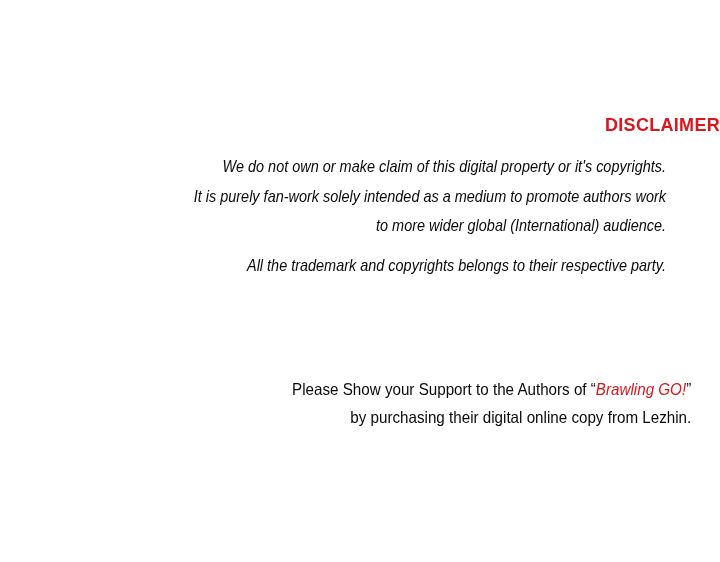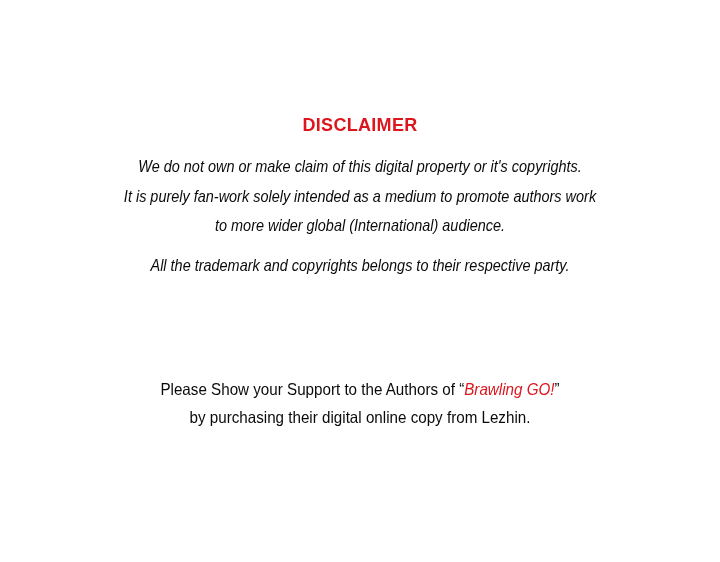--- a/index.html
+++ b/index.html
@@ -7,21 +7,21 @@
     padding: 0;
     background: #ffffff;
   }
   .page {
     position: relative;
     width: 720px;
     height: 562px;
     background: #ffffff;
     overflow: hidden;
     font-family: "Liberation Sans", sans-serif;
-    text-align: center;
+    text-align: right;
   }
   .title {
     position: absolute;
     top: 115px;
     left: 0;
     width: 100%;
     margin: 0;
     font-size: 18px;
     font-weight: bold;
     letter-spacing: 0.3px;

